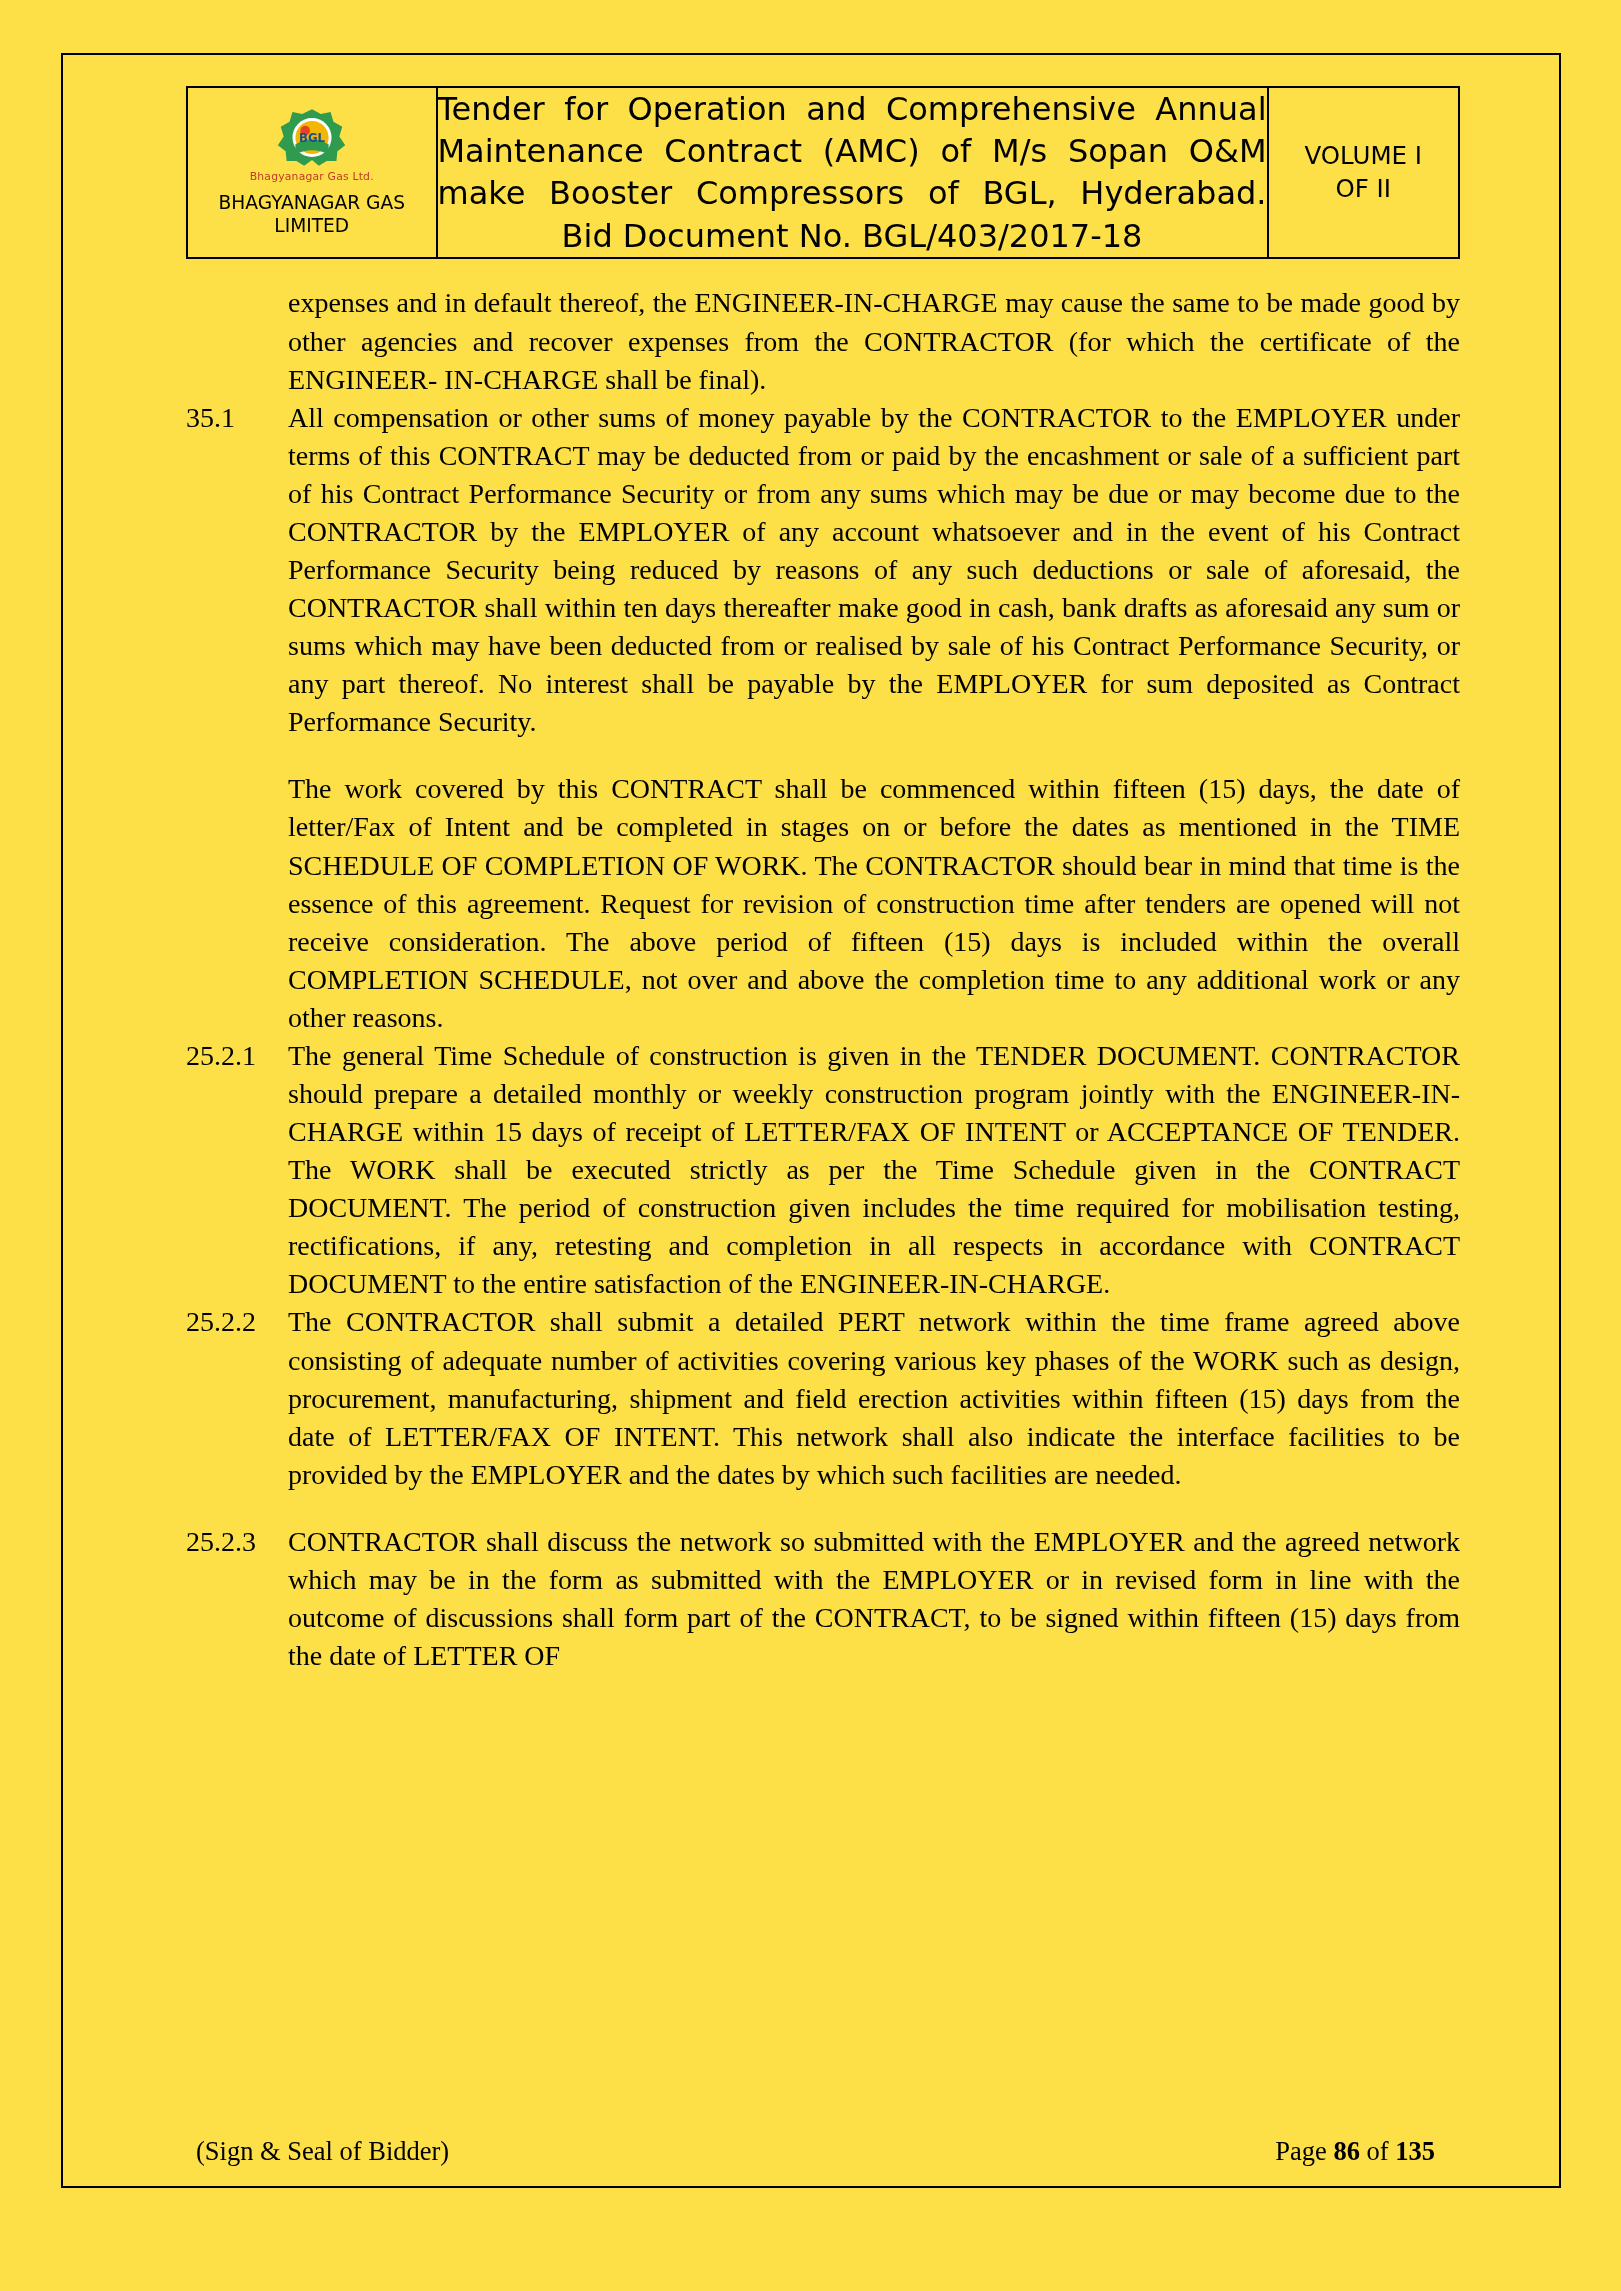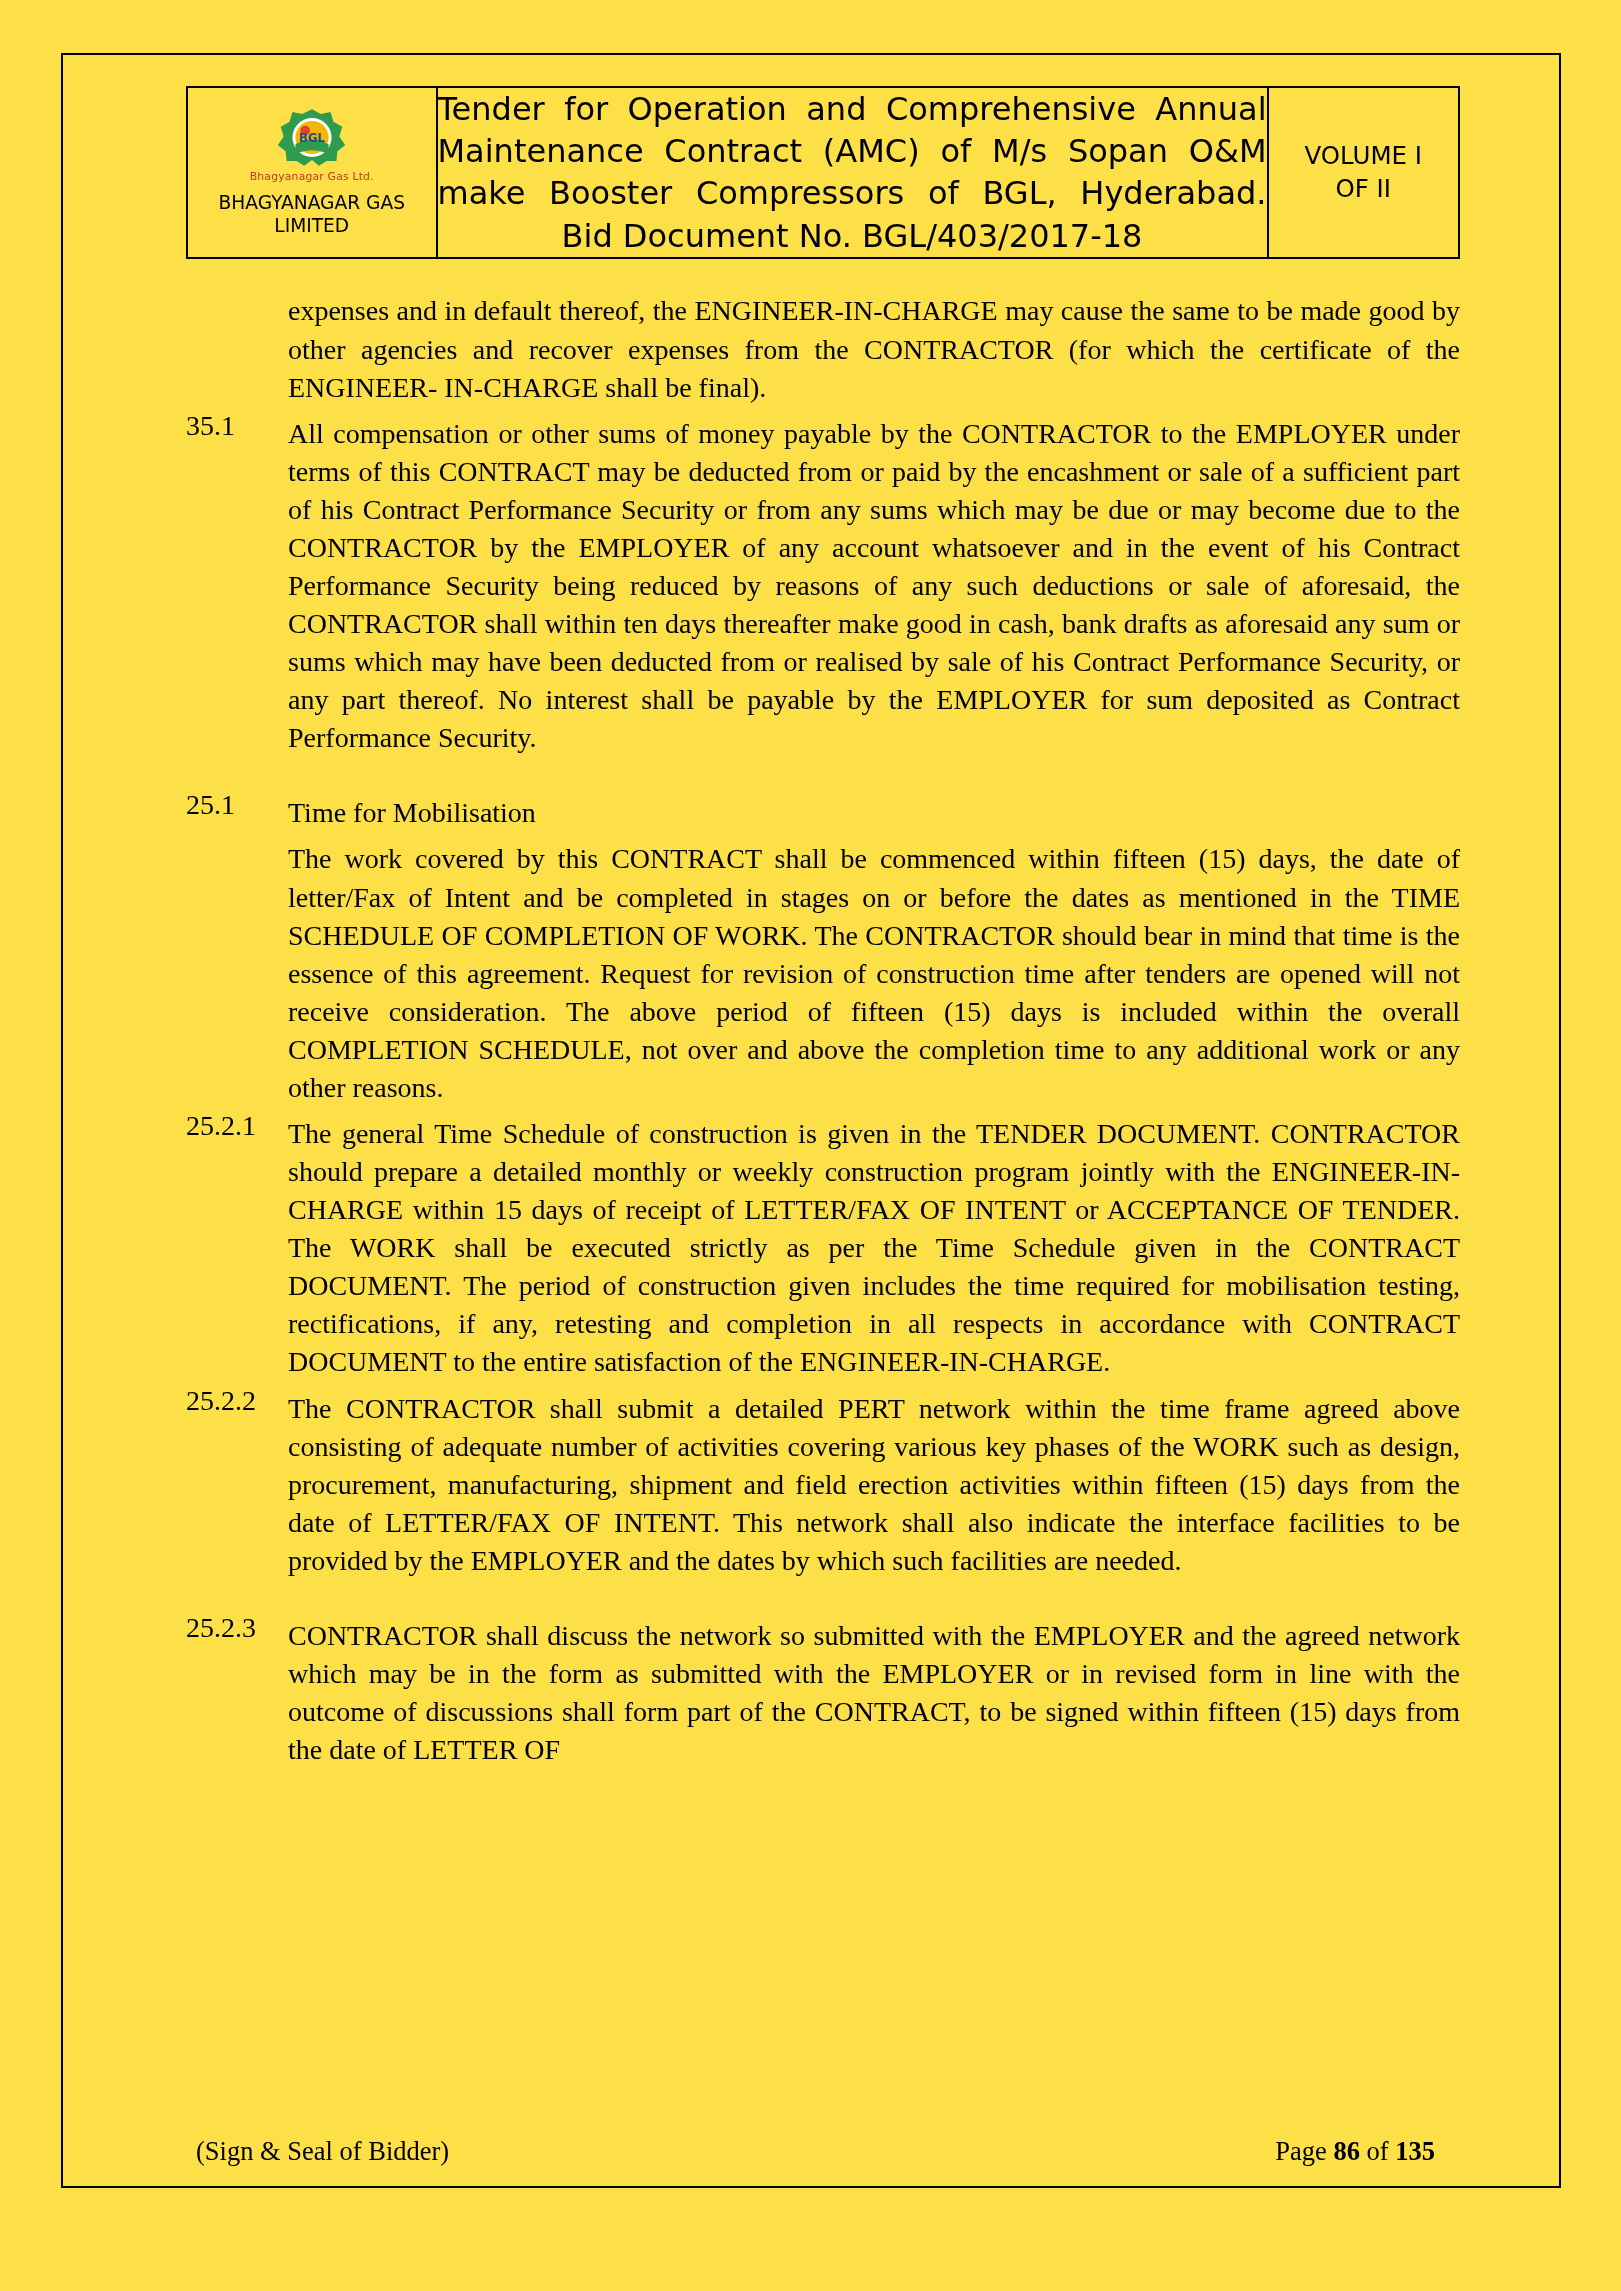--- a/index.html
+++ b/index.html
@@ -110,21 +110,20 @@
     flex: 0 0 102px;
     font-size: 28px;
     padding-right: 3.9px;
     box-sizing: border-box;
   }
   .txt {
     flex: 1 1 auto;
     text-align: justify;
     text-align-last: left;
     hyphens: none;
-    margin-top: 8px;
   }
   .txt.cont { text-align: justify; }
   .spacer { height: 29px; }
   .head-clause .num, .head-clause .txt { font-weight: bold; }
 
   
   .footer {
     position: absolute;
     left: 196px;
     right: 186px;
@@ -186,24 +185,20 @@
 
       <div class="clause">
         <div class="num">35.1</div>
         <div class="txt">All compensation or other sums of money payable by the CONTRACTOR to the EMPLOYER under terms of this CONTRACT may be deducted from or paid by the encashment or sale of a sufficient part of his Contract Performance Security or from any sums which may be due or may become due to the CONTRACTOR by the EMPLOYER of any account whatsoever and in the event of his Contract Performance Security being reduced by reasons of any such deductions or sale of aforesaid, the CONTRACTOR shall within ten days thereafter make good in cash,  bank drafts as aforesaid any sum or sums which may have been deducted from or realised by sale of his Contract Performance Security, or any part thereof. No interest shall be payable by the EMPLOYER for sum deposited as Contract Performance Security.</div>
       </div>
 
 
       <div class="spacer"></div>
 
 
-      <div class="clause">
-        <div class="num">25.1</div>
-        <div class="txt">Time for Mobilisation</div>
-      </div>
 
       <div class="clause">
         <div class="num"></div>
         <div class="txt">The work covered by this CONTRACT shall be commenced within fifteen (15) days, the date of letter/Fax of Intent and be completed in stages on or before the dates as mentioned in the TIME SCHEDULE OF COMPLETION OF WORK. The CONTRACTOR should bear in mind that time is the essence of this agreement. Request for revision of construction time after tenders are opened will not receive consideration. The above period of fifteen (15) days is included within the overall COMPLETION SCHEDULE, not over and above the completion time to any additional work or any other reasons.</div>
       </div>
 
 
       <div class="clause">
         <div class="num">25.2.1</div>
         <div class="txt">The general Time Schedule of construction is given in the TENDER DOCUMENT. CONTRACTOR should prepare a detailed monthly or weekly construction program jointly with the ENGINEER-IN-CHARGE within 15 days of receipt of LETTER/FAX OF INTENT or ACCEPTANCE OF TENDER. The WORK shall be executed strictly as per the Time Schedule given in the CONTRACT DOCUMENT. The period of construction given includes the time required for mobilisation testing, rectifications, if any, retesting and completion in all respects in accordance with CONTRACT DOCUMENT to the entire satisfaction of the ENGINEER-IN-CHARGE.</div>

